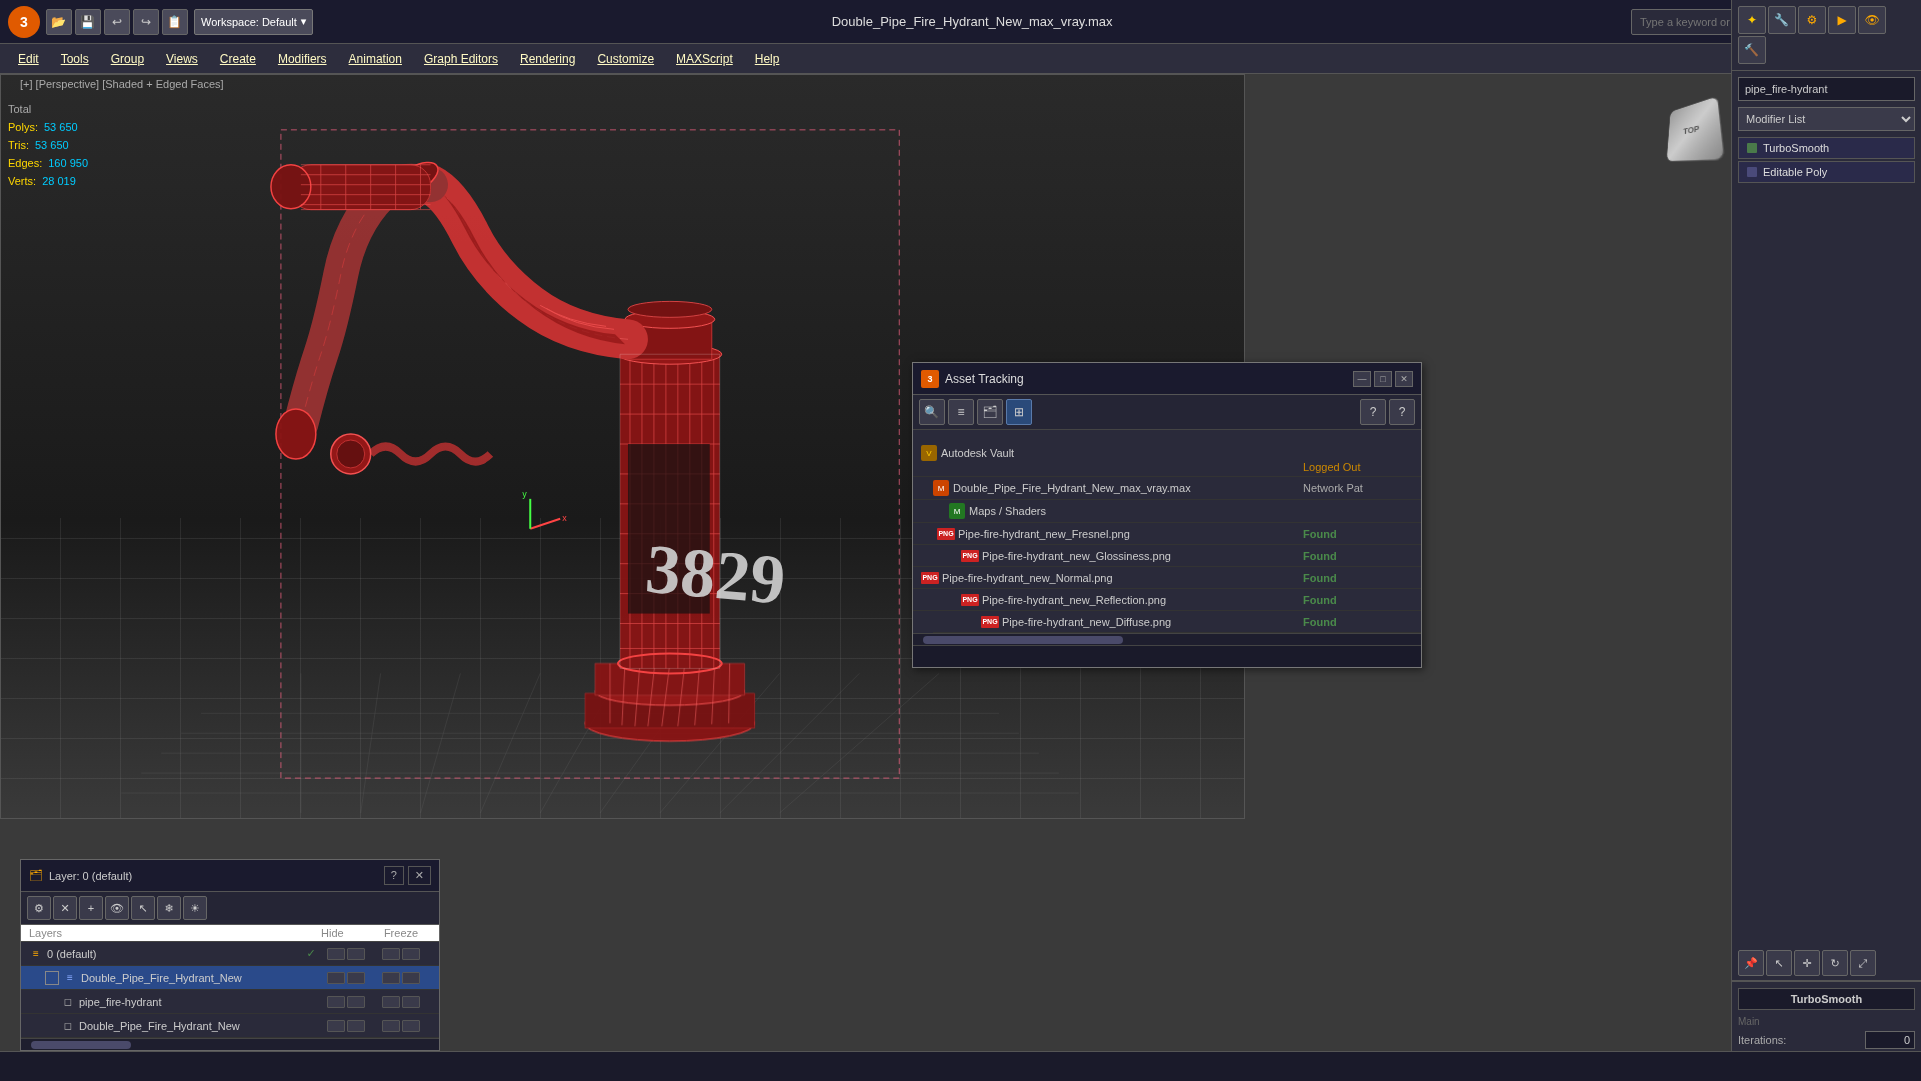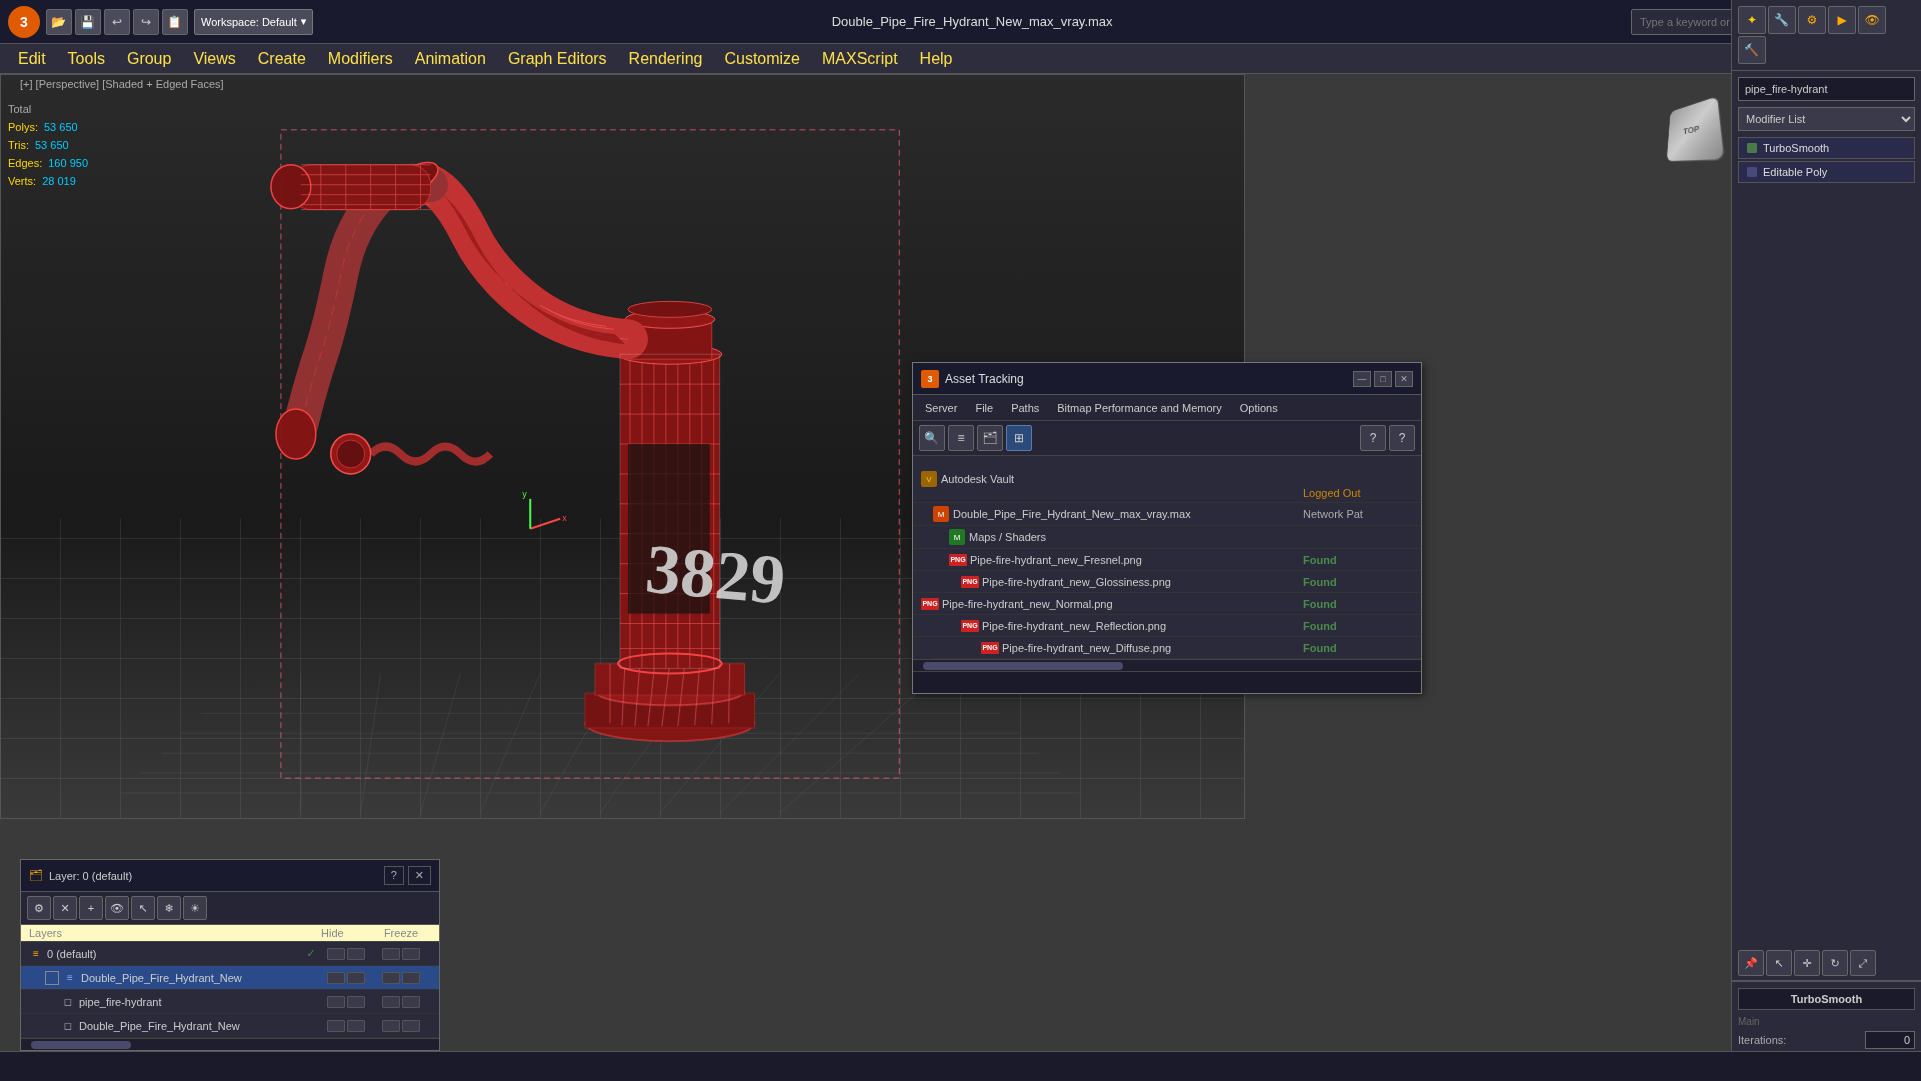--- a/index.html
+++ b/index.html
@@ -106,23 +106,24 @@
       height: 30px;
       display: flex;
       align-items: center;
       padding: 0 8px;
       gap: 2px;
       border-bottom: 1px solid #555;
     }
     .menu-item {
       padding: 4px 10px;
       cursor: pointer;
-      color: #fde047;
-      font-size: 16px;
-      border-radius: 2px;
+      color: #fef9c3;
+      font-size: 12px;
+      border-radius: 2px;
+      text-decoration: underline;
     }
 
     
     .viewport-label {
       position: absolute;
       top: 78px;
       left: 20px;
       color: #aaa;
       font-size: 11px;
       z-index: 5;
@@ -368,21 +369,21 @@
       align-items: center;
       justify-content: center;
       cursor: pointer;
       font-size: 11px;
       color: #ccc;
     }
     .layer-header {
       display: flex;
       align-items: center;
       padding: 2px 8px;
-      background: #fef9c3;
+      background: #ffffff;
       border-bottom: 1px solid #444;
       color: #888;
       font-size: 11px;
     }
     .layer-header-name { flex: 1; }
     .layer-header-hide { width: 50px; text-align: left; }
     .layer-header-freeze { width: 60px; text-align: center; }
 
     .layer-row {
       display: flex;
@@ -1051,27 +1052,20 @@
       <div class="asset-title-icon">3</div>
       <span>Asset Tracking</span>
     </div>
     <div class="asset-win-btns">
       <div class="asset-win-btn">—</div>
       <div class="asset-win-btn">□</div>
       <div class="asset-win-btn">✕</div>
     </div>
   </div>
 
-  <div class="asset-menu-bar">
-    <div class="asset-menu-item">Server</div>
-    <div class="asset-menu-item">File</div>
-    <div class="asset-menu-item">Paths</div>
-    <div class="asset-menu-item">Bitmap Performance and Memory</div>
-    <div class="asset-menu-item">Options</div>
-  </div>
 
   <div class="asset-toolbar">
     <div class="asset-tool-btn">🔍</div>
     <div class="asset-tool-btn">≡</div>
     <div class="asset-tool-btn">🗂</div>
     <div class="asset-tool-btn active">⊞</div>
     <div style="flex:1;"></div>
     <div class="asset-tool-btn">?</div>
     <div class="asset-tool-btn">?</div>
   </div>
@@ -1094,21 +1088,21 @@
   </div>
 
   <div class="asset-row asset-indent-2">
     <div class="asset-row-icon">
       <div class="maps-icon">M</div>
     </div>
     <div class="asset-row-name">Maps / Shaders</div>
     <div class="asset-row-status"></div>
   </div>
 
-  <div class="asset-row" style="padding-left:36px;">
+  <div class="asset-row" style="padding-left:24px;">
     <div class="png-icon">PNG</div>
     <div class="asset-row-name">Pipe-fire-hydrant_new_Fresnel.png</div>
     <div class="asset-row-status found">Found</div>
   </div>
 
   <div class="asset-row" style="padding-left:48px;">
     <div class="png-icon">PNG</div>
     <div class="asset-row-name">Pipe-fire-hydrant_new_Glossiness.png</div>
     <div class="asset-row-status found">Found</div>
   </div>

